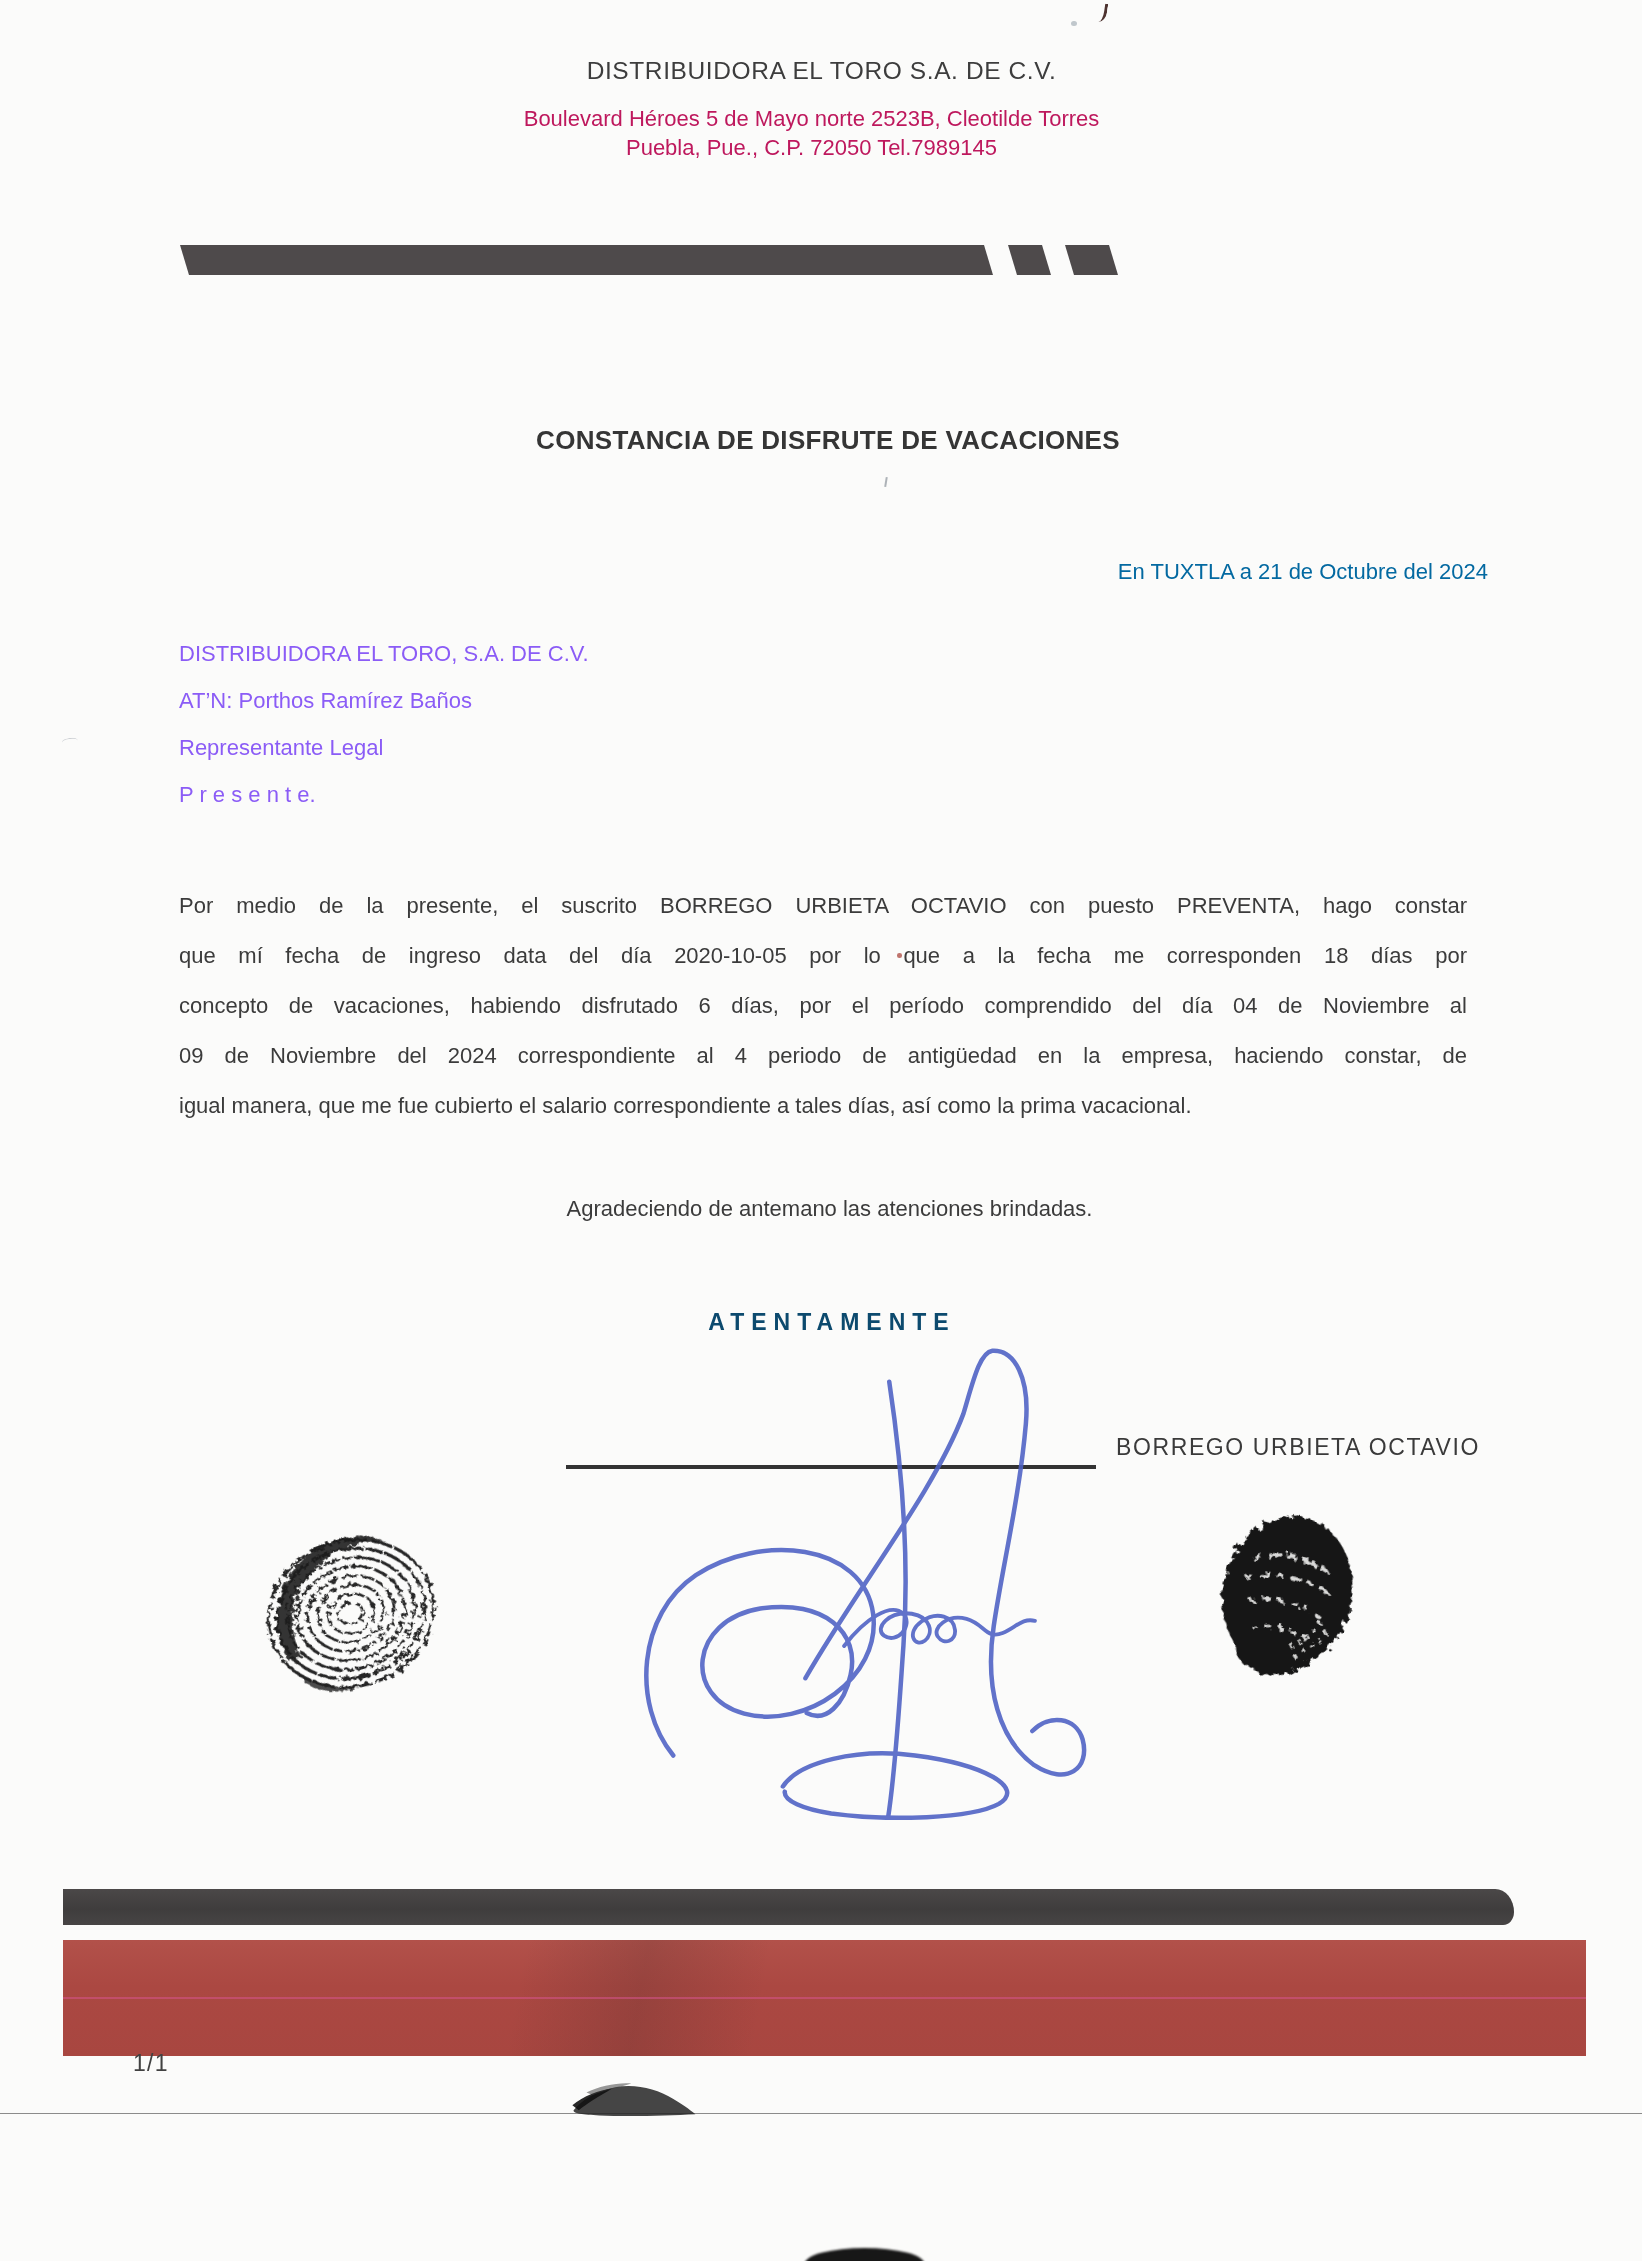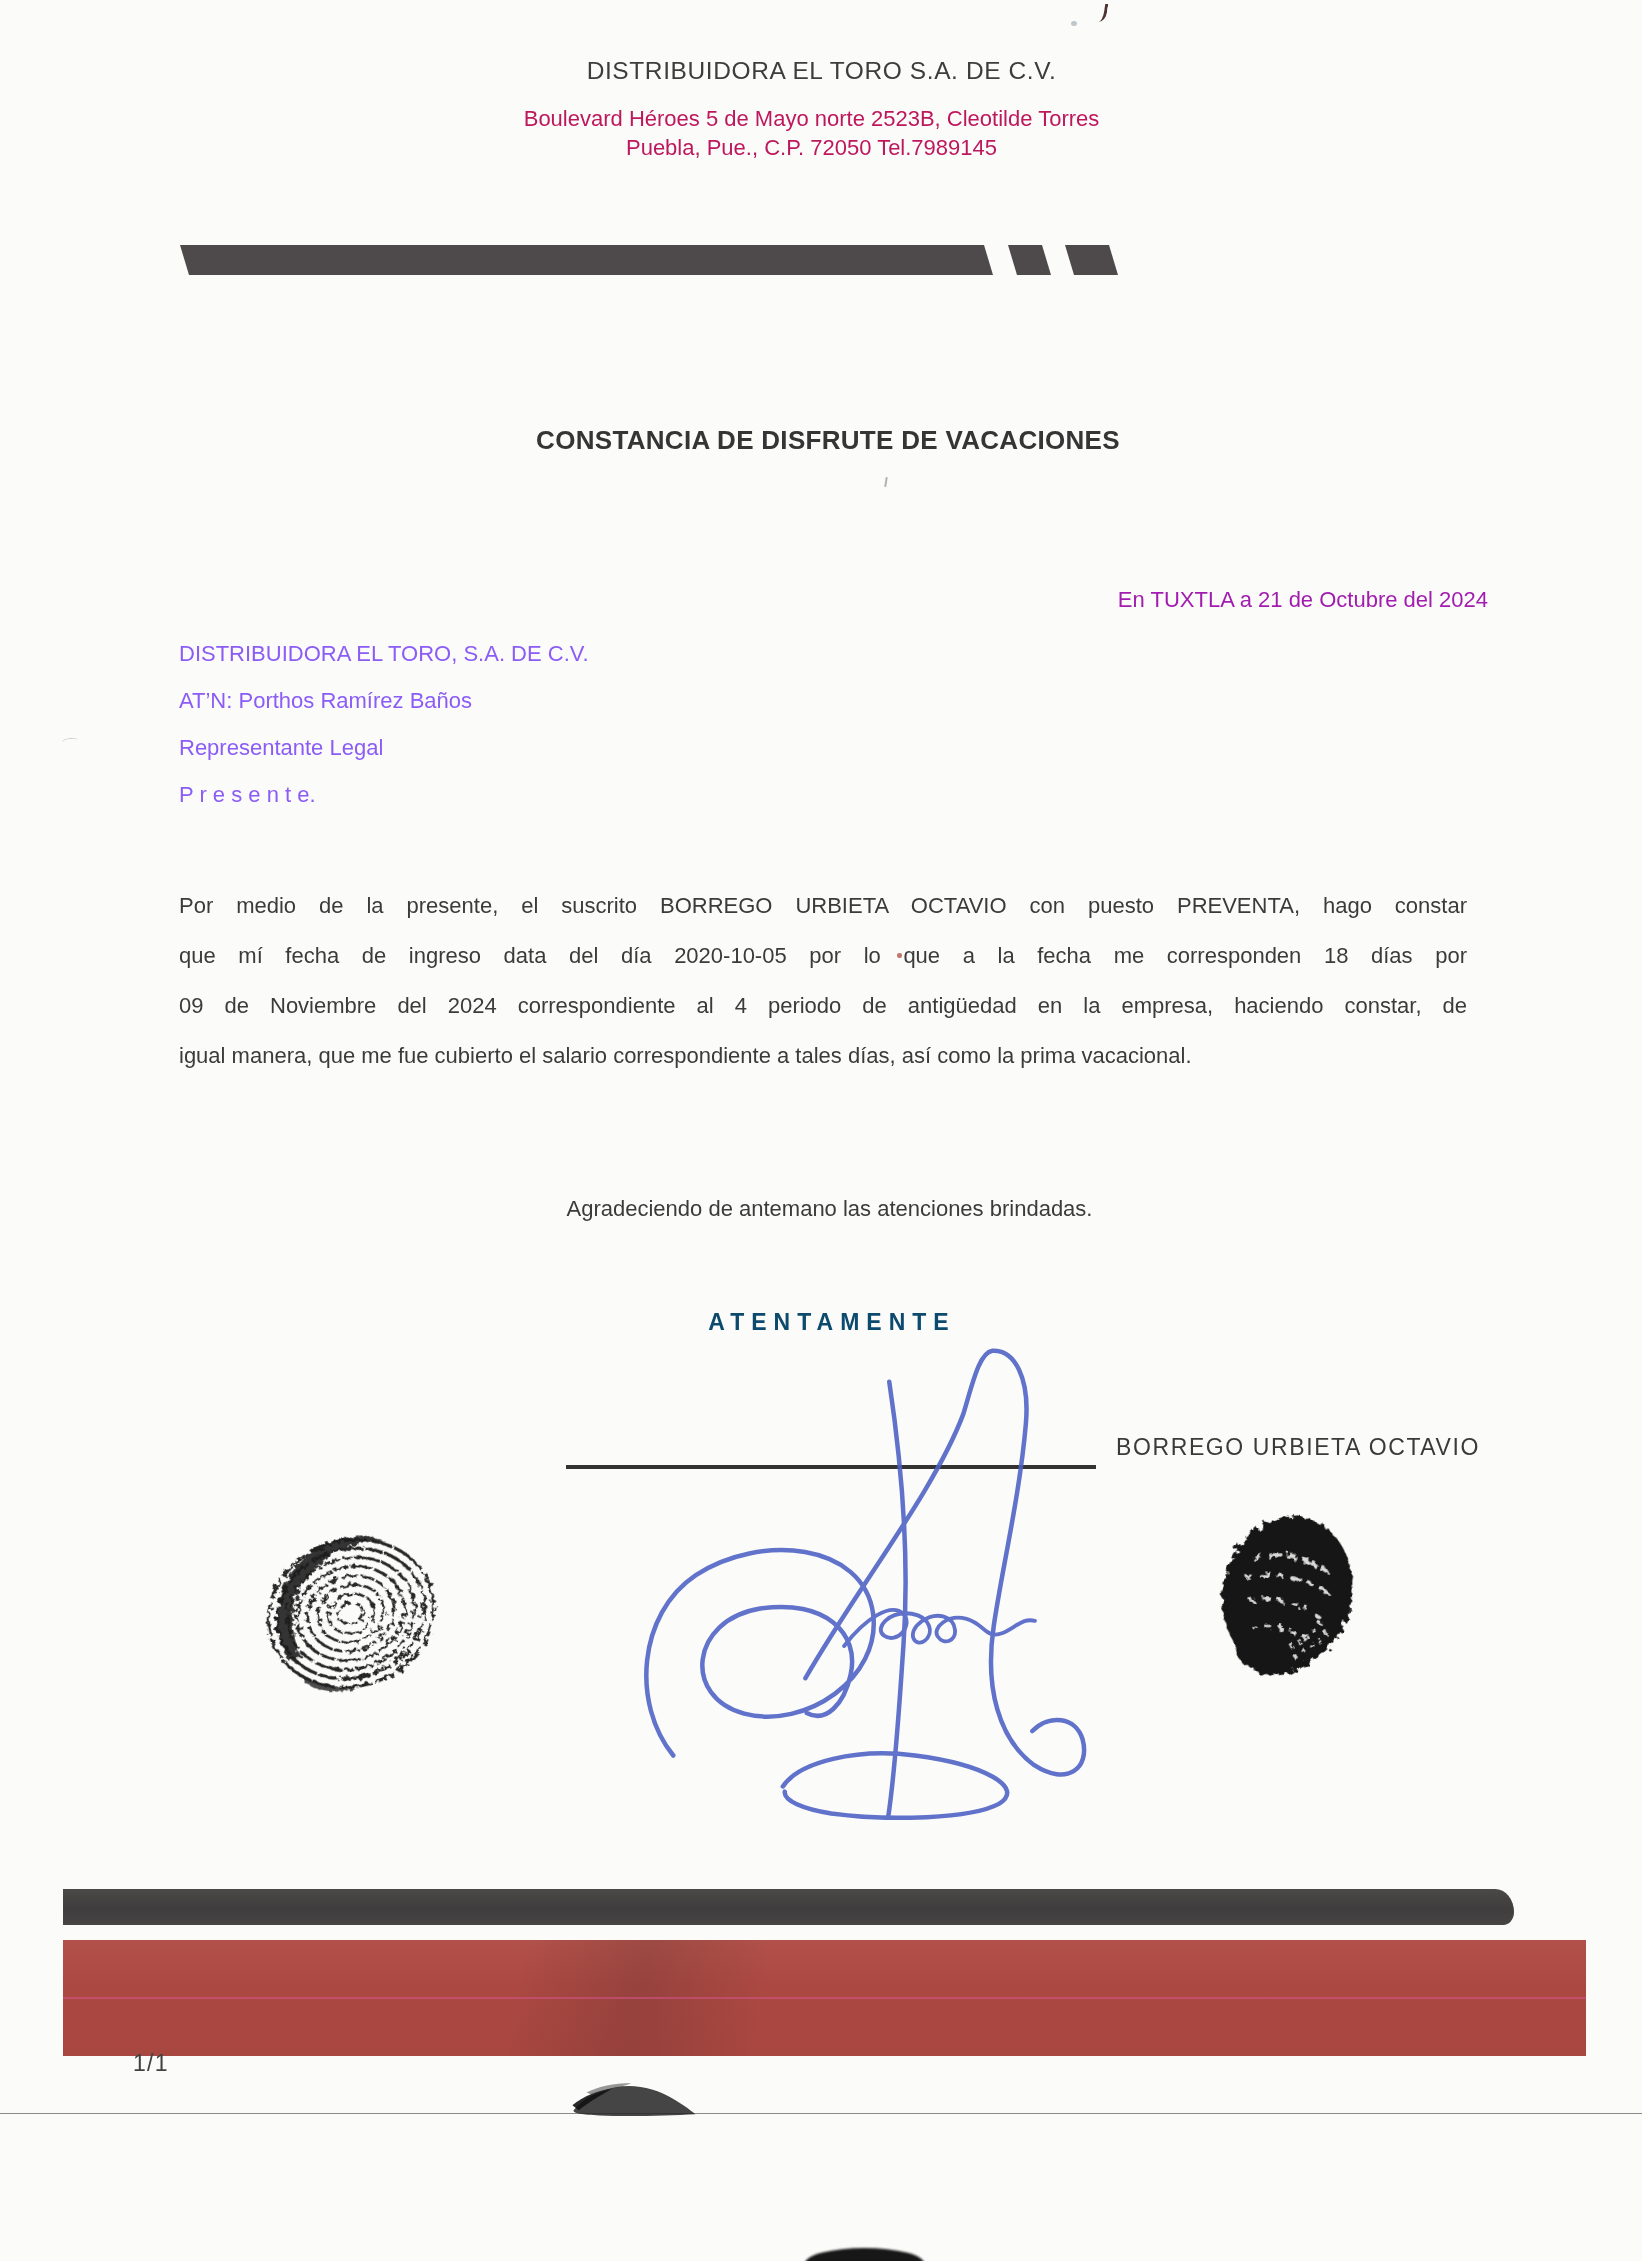--- a/index.html
+++ b/index.html
@@ -48,21 +48,21 @@
     font-family:"Liberation Serif", serif;
   }
   .bull-svg{position:absolute;left:112px;top:13px;width:200px;height:177px;}
   
   .doc-title{
     position:absolute;top:425px;left:0;width:1656px;text-align:center;
     font-size:26px;font-weight:bold;color:#353535;letter-spacing:0.3px;
   }
   .dateline{
     position:absolute;top:559px;right:155px;
-    font-size:22px;color:#a21caf;margin-top:28px;
+    font-size:22px;color:#0369a1;
   }
   
   .recipient{position:absolute;left:179px;top:630px;font-size:22px;line-height:47px;color:#8b5cf6;}
   
   .body-par{position:absolute;left:179px;top:881px;width:1288px;font-size:22px;line-height:50px;color:#3b3b3b;}
   .body-line{text-align:justify;text-align-last:justify;}
   .body-line.last{text-align-last:left;}
   .thanks{
     position:absolute;left:179px;top:1196px;width:1301px;text-align:center;
     font-size:22px;color:#3b3b3b;
@@ -138,20 +138,21 @@
   <div class="recipient">
     <div>DISTRIBUIDORA EL TORO, S.A. DE C.V.</div>
     <div>AT’N: Porthos Ramírez Baños</div>
     <div>Representante Legal</div>
     <div>P r e s e n t e.</div>
   </div>
 
   <div class="body-par">
     <div class="body-line">Por medio de la presente, el suscrito BORREGO URBIETA OCTAVIO con puesto PREVENTA, hago constar</div>
     <div class="body-line">que mí fecha de ingreso data del día 2020-10-05 por lo que a la fecha me corresponden 18 días por</div>
+    <div class="body-line">concepto de vacaciones, habiendo disfrutado 6 días, por el período comprendido del día 04 de Noviembre al</div>
     <div class="body-line">09 de Noviembre del 2024 correspondiente al 4 periodo de antigüedad en la empresa, haciendo constar, de</div>
     <div class="body-line last">igual manera, que me fue cubierto el salario correspondiente a tales días, así como la prima vacacional.</div>
   </div>
 
   <div class="thanks">Agradeciendo de antemano las atenciones brindadas.</div>
 
   <div class="atentamente">ATENTAMENTE</div>
   <div class="sig-name">BORREGO URBIETA OCTAVIO</div>
   <div class="sig-line"></div>
 

